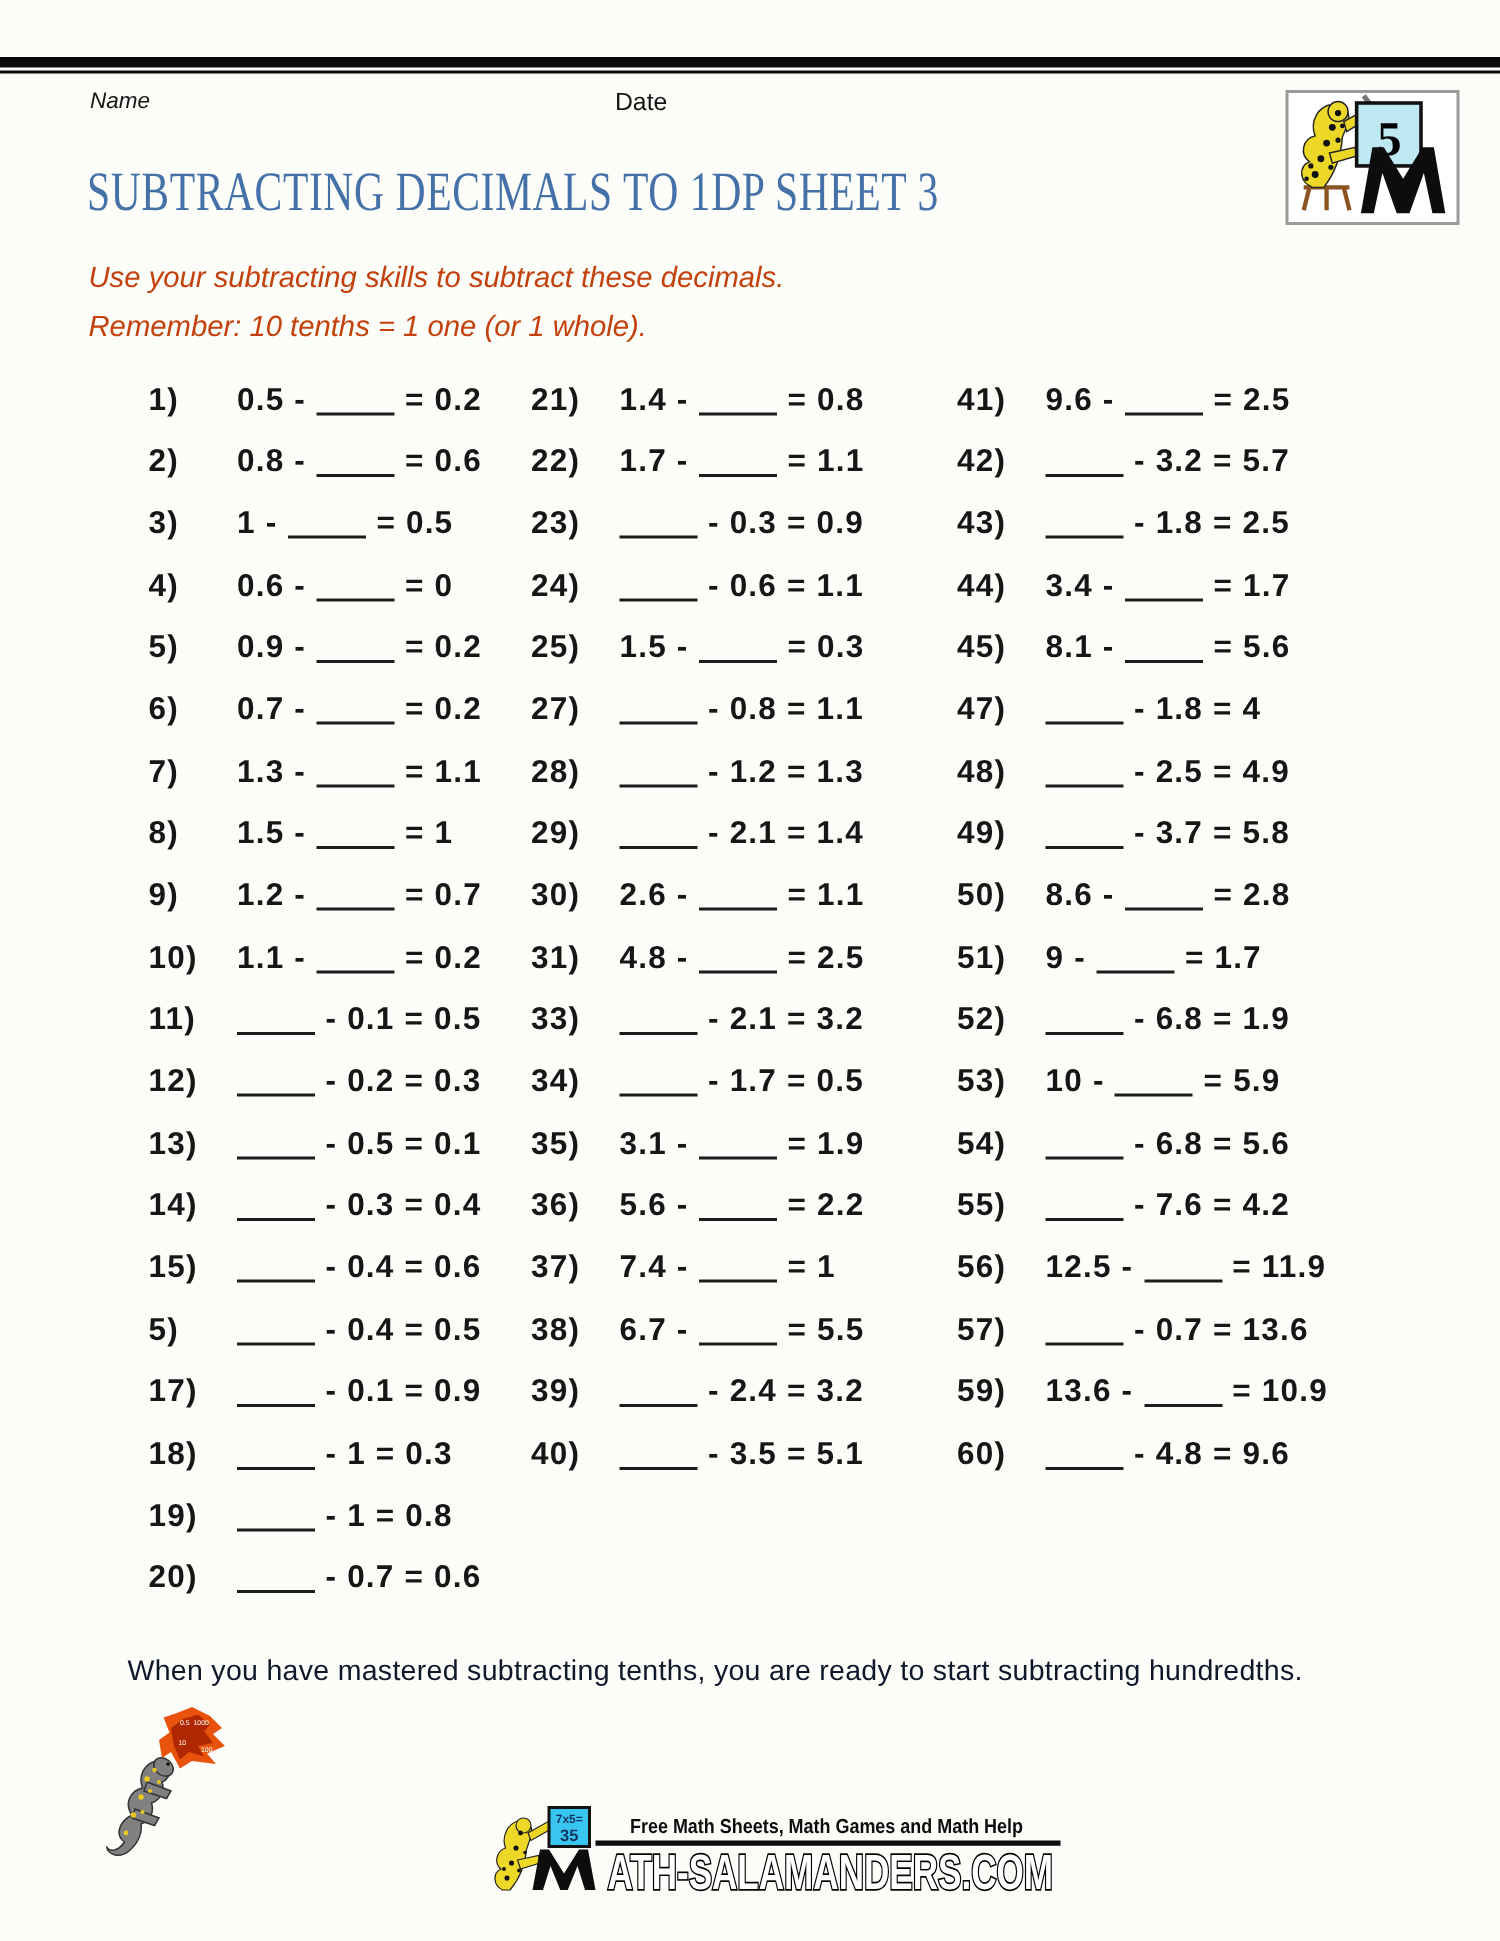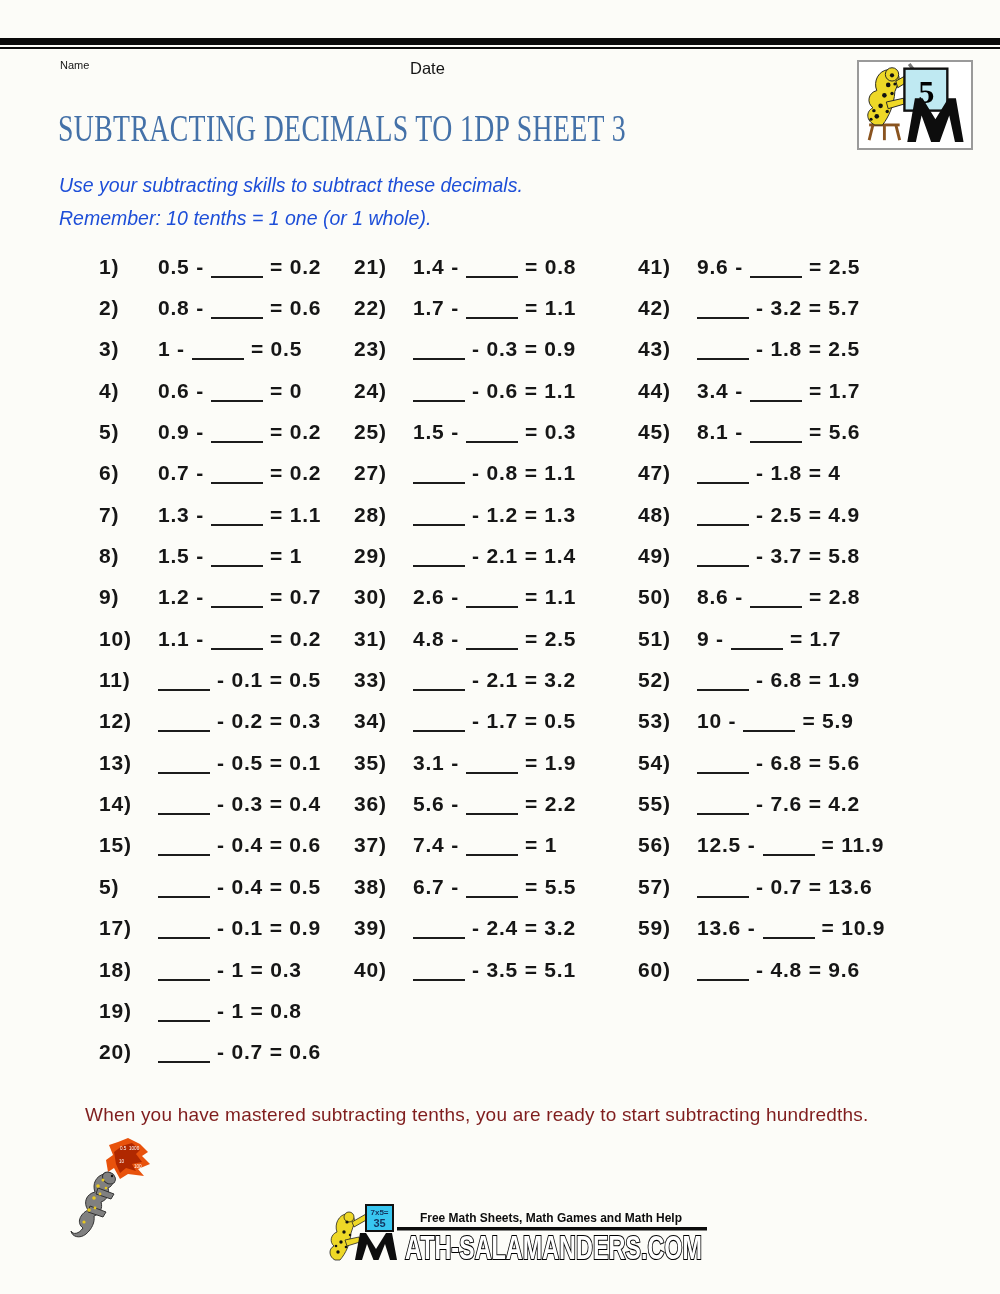--- a/index.html
+++ b/index.html
@@ -3,38 +3,38 @@
 <meta charset="utf-8">
 <style>
   html,body{margin:0;padding:0;}
   body{
     width:1000px;height:1294px;position:relative;overflow:hidden;
     background:var(--c-paper,#fcfcf8);
     font-family:"Liberation Sans",sans-serif;color:#151515;
   }
   .rule-thick{position:absolute;left:0;top:38px;width:1000px;height:7px;background:var(--c-ink,#0a0a0a);}
   .rule-thin{position:absolute;left:0;top:47px;width:1000px;height:2px;background:var(--c-ink,#0a0a0a);}
-  .name-label{position:absolute;left:60px;top:59px;font-size:11px;}
+  .name-label{position:absolute;left:60px;top:59px;font-size:15px;font-style:italic;}
   .date-label{position:absolute;left:410px;top:59px;font-size:16.5px;}
   .badge{position:absolute;left:857px;top:60px;width:112px;height:86px;background:#ffffff;
     border:2px solid var(--c-border-gray,#9a9a9a);}
   .page-title{position:absolute;left:58px;top:107px;white-space:nowrap;
     font-family:"Liberation Serif",serif;font-size:37px;font-weight:normal;
     color:var(--c-title-blue,#4471a8);transform:scaleX(0.75);transform-origin:0 0;letter-spacing:0.5px;}
-  .instructions{position:absolute;left:59px;top:169px;font-style:italic;font-size:19.5px;line-height:33px;color:#1d4ed8;}
+  .instructions{position:absolute;left:59px;top:169px;font-style:italic;font-size:19.5px;line-height:33px;color:#c2410c;}
   .problems{position:absolute;left:0;top:246px;width:1000px;}
   .pcol{position:absolute;top:0;}
   .pcol-0{left:99px;} .pcol-1{left:354px;} .pcol-2{left:638px;}
   .prob-row{height:41.35px;display:flex;align-items:center;white-space:nowrap;
     font-size:21px;font-weight:bold;letter-spacing:0.8px;color:#161616;}
   .prob-num{width:46px;flex:0 0 46px;margin-right:13px;}
   .blank{display:inline-block;width:52px;height:14px;border-bottom:2.5px solid #1c1c1c;
     margin:0 7px;vertical-align:-4px;}
   .blank:first-child{margin-left:0;}
-  .footer-note{position:absolute;left:85px;top:1104px;font-size:19px;letter-spacing:0.2px;white-space:nowrap;color:#7f1d1d;}
+  .footer-note{position:absolute;left:85px;top:1104px;font-size:19px;letter-spacing:0.2px;white-space:nowrap;color:#0f172a;}
   .flame-salamander{position:absolute;left:70px;top:1138px;}
   .site-logo{position:absolute;left:325px;top:1202px;}
   .board-fill{fill:var(--c-board-cyan,#38c6f0);}
   .badge-card-fill{fill:var(--c-badge-cyan,#bfe9f2);}
   .sal-fill{fill:var(--c-salamander-yellow,#eed827);}
   .logo-m{fill:#0d0d0d;}
   .tagline-text{font-family:"Liberation Sans",sans-serif;font-weight:bold;font-size:13.5px;fill:#0d0d0d;}
   .site-text{font-family:"Liberation Sans",sans-serif;font-weight:bold;font-size:33px;
     fill:#ffffff;stroke:#000000;stroke-width:2.2px;paint-order:stroke;}
   .board-text{font-family:"Liberation Sans",sans-serif;font-weight:bold;fill:#13335f;text-anchor:middle;}

